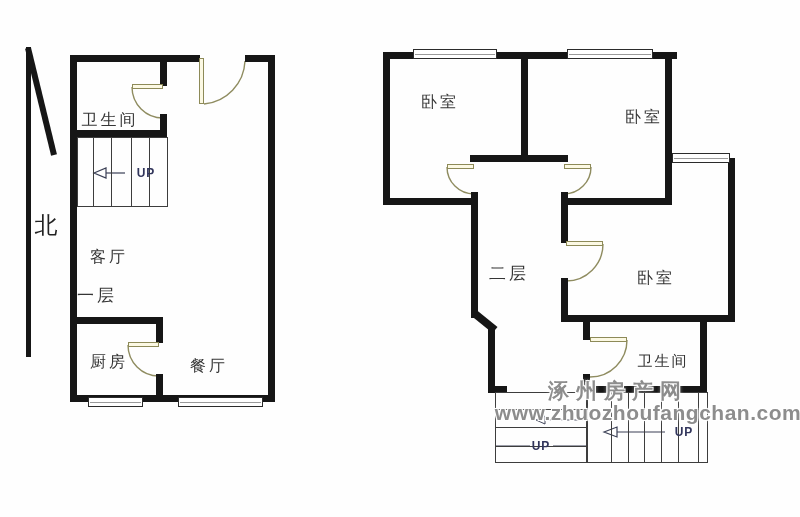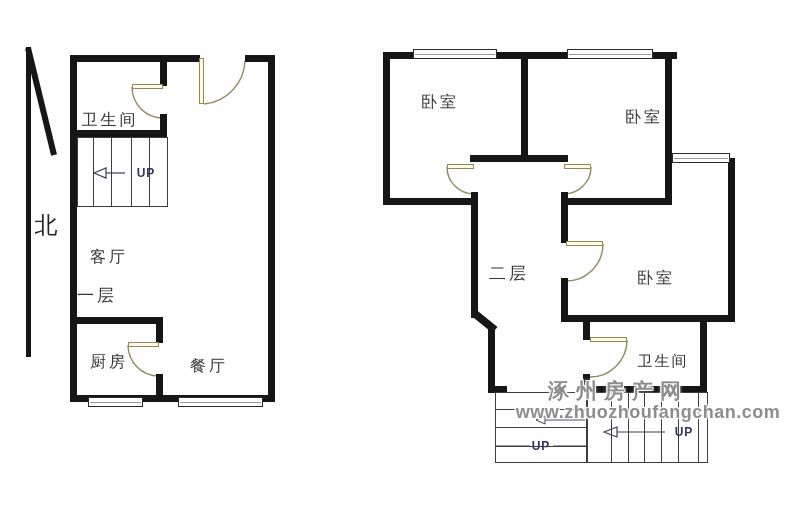--- a/index.html
+++ b/index.html
@@ -19,21 +19,21 @@
                font-size:17px;letter-spacing:3px;white-space:nowrap;line-height:1;}
   .north-label{position:absolute;transform:translate(-50%,-50%);color:#222;
                font-size:23px;line-height:1;}
   .up-label{position:absolute;transform:translate(-50%,-50%);color:#31355b;
             font-size:12px;font-weight:bold;letter-spacing:1px;line-height:1;}
   .overlay{position:absolute;left:0;top:0;pointer-events:none;}
   .wm{position:absolute;transform:translate(-50%,-50%);color:#8d8d8d;font-weight:bold;
       white-space:nowrap;line-height:1;
       text-shadow:-1px -1px 0 #fff,1px -1px 0 #fff,-1px 1px 0 #fff,1px 1px 0 #fff,0 0 4px rgba(255,255,255,.9);}
   .wm1{font-size:21px;letter-spacing:7px;}
-  .wm2{font-size:18px;letter-spacing:0.5px;}
+  .wm2{font-size:21px;letter-spacing:0.5px;}
 </style>
 </head>
 <body>
 
 <div id="canvas">
 
   <svg class="overlay" width="800" height="517" viewBox="0 0 800 517">
 
     <line x1="28.5" y1="47" x2="28.5" y2="357" stroke="#161616" stroke-width="5"></line>
     <line x1="28" y1="48" x2="54" y2="155" stroke="#161616" stroke-width="6"></line>

